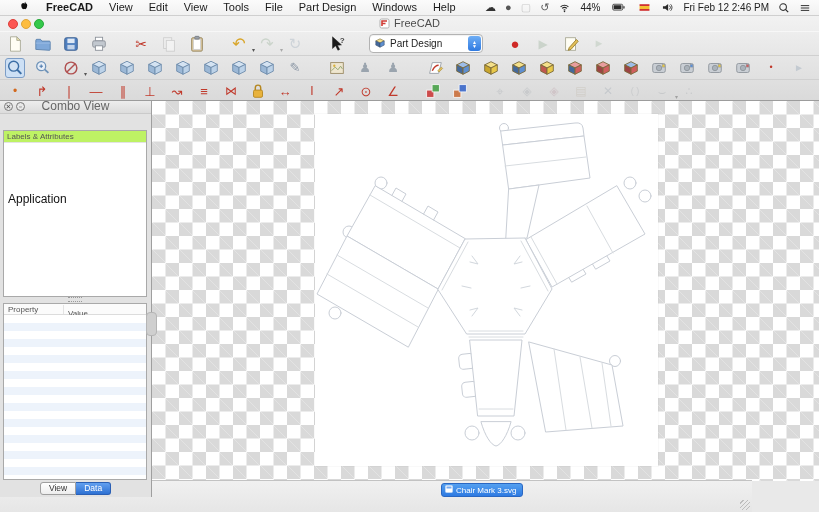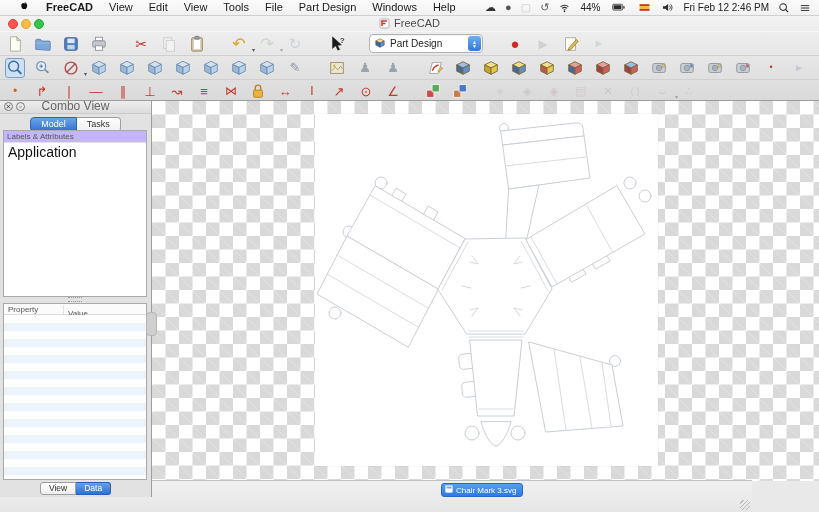--- a/index.html
+++ b/index.html
@@ -48,22 +48,22 @@
         background:#e9e9e9;color:#555;font-size:7px;line-height:8px;text-align:center;box-sizing:border-box;}
   #dock-close{left:4px;}
   #dock-float{left:16px;}
   #dock-title{text-align:center;font-size:12px;color:#666;line-height:13px;}
   #combo-tabs{display:flex;justify-content:center;margin-top:3px;}
   .ctab{font-size:9px;padding:1px 10px;border:1px solid #9f9f9f;background:linear-gradient(#ffffff,#f0f0f0);color:#333;line-height:11px;}
   .ctab:first-child{border-radius:4px 0 0 4px;}
   .ctab:last-child{border-radius:0 4px 4px 0;border-left:none;}
   .ctab.on{background:linear-gradient(#6ba3ec,#3572cf);color:#fff;border-color:#2f62b5;}
   #tree-box{position:absolute;left:3px;right:4px;top:30px;height:165px;background:#fff;border:1px solid #a9a9a9;overflow:hidden;}
-  #tree-head{font-size:8px;color:#555;padding:1px 3px;background:#c4b5fd;border-bottom:1px solid #e3e3e3;}
-  .tree-item{font-size:14px;color:#111;padding:1px 0 0 4px;}
+  #tree-head{font-size:8px;color:#555;padding:1px 3px;background:#bef264;border-bottom:1px solid #e3e3e3;}
+  .tree-item{font-size:12px;color:#111;padding:1px 0 0 4px;margin-top:48px;}
   #dock-splitter{position:absolute;left:3px;right:4px;top:196px;height:6px;}
   #dock-splitter .grip{width:14px;height:3px;margin:1px auto 0;border-top:1px dotted #9a9a9a;border-bottom:1px dotted #9a9a9a;}
   #prop-box{position:absolute;left:3px;right:4px;top:203px;height:175px;background:#fff;border:1px solid #a9a9a9;overflow:hidden;}
   #prop-head{display:flex;font-size:8px;color:#555;border-bottom:1px solid #dcdcdc;background:#fbfbfb;height:10px;align-items:center;}
   #prop-head .c1{width:55px;padding-left:4px;border-right:1px solid #e3e3e3;}
   #prop-head .c2{padding-left:4px;margin-top:8px;}
   #prop-rows{position:absolute;left:0;right:0;top:11px;bottom:0;
      background:repeating-linear-gradient(180deg,#ffffff 0px,#ffffff 8px,#edf3fb 8px,#edf3fb 16px);}
   #dock-bottom-tabs{position:absolute;left:0;right:0;top:382px;display:flex;justify-content:center;}
   .dtab{font-size:8.5px;padding:0 8px;line-height:11px;border:1px solid #9f9f9f;background:linear-gradient(#fff,#ededed);color:#333;}
@@ -536,24 +536,20 @@
       </span>
     </div>
 </div>
 
 <div id="dock">
   <div id="dock-header">
     <div id="dock-close" class="dbtn">✕</div>
     <div id="dock-float" class="dbtn">▫</div>
     <div id="dock-title">Combo View</div>
   </div>
-  <div id="combo-tabs">
-      <span class="ctab on">Model</span>
-      <span class="ctab">Tasks</span>
-    </div>
   <div id="tree-box">
     <div id="tree-head">Labels &amp; Attributes</div>
     <div id="tree-items">
         <div class="tree-item">Application</div>
       </div>
   </div>
   <div id="dock-splitter">
       <div class="grip"></div>
     </div>
   <div id="prop-box">

